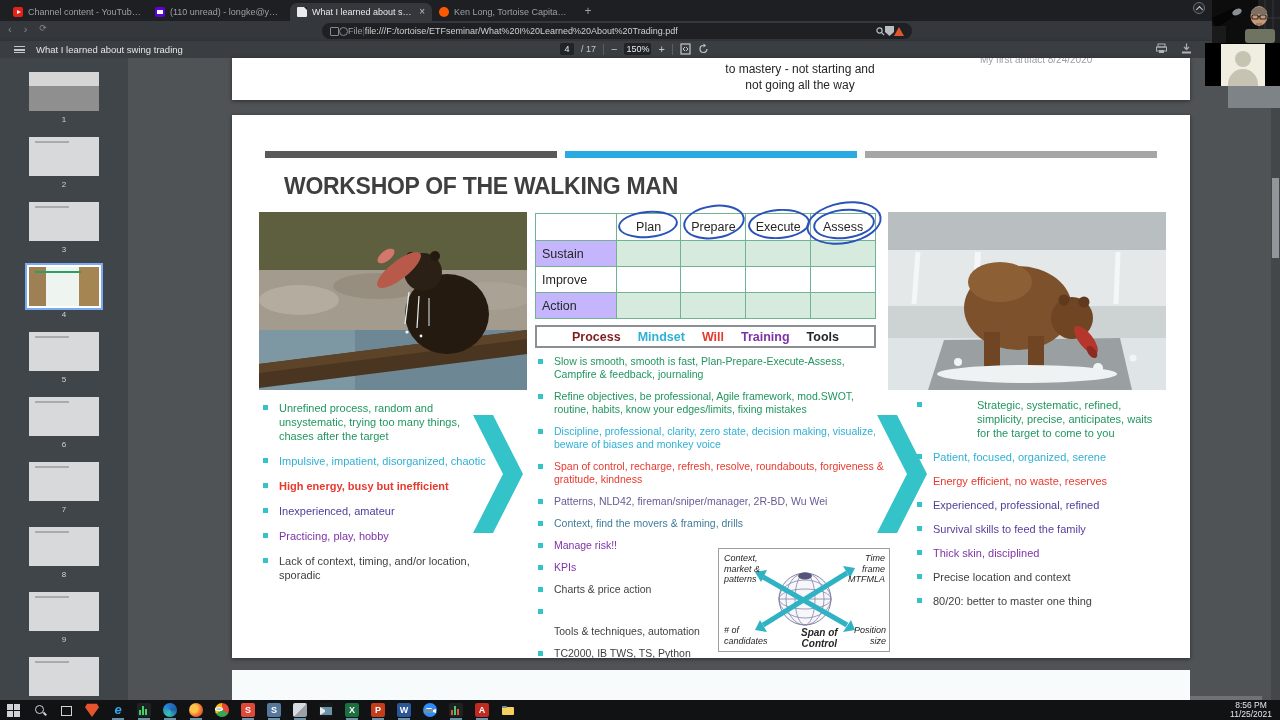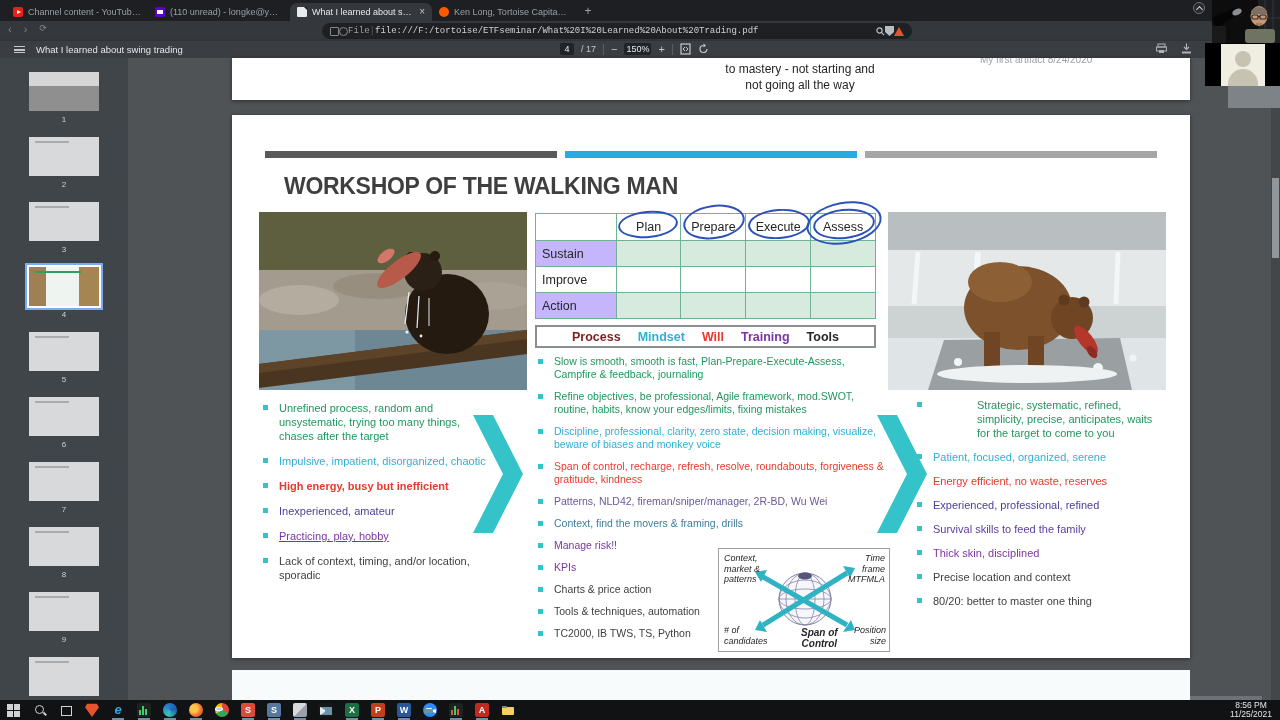--- a/index.html
+++ b/index.html
@@ -18,21 +18,21 @@
   .fav-yt::after { content:''; position:absolute; left:3.5px; top:2.5px; border-left:4px solid #fff; border-top:2.5px solid transparent; border-bottom:2.5px solid transparent; }
   .fav-mail { background:#6001d2; border-radius:2px; }
   .fav-mail::after { content:''; position:absolute; left:2px; top:3px; width:6px; height:4px; background:#fff; }
   .fav-doc { background:#e8eaed; border-radius:1px; }
   .fav-doc::after { content:''; position:absolute; right:0; top:0; border-top:3px solid #1d1f22; border-left:3px solid transparent; }
   .fav-pat { background:#ff5900; border-radius:50%; }
   .newtab { width:16px; height:16px; margin:0 0 1px 6px; color:#9aa0a6; font-size:12px; line-height:15px; text-align:center; border-radius:50%; }
 
   .addrbar { position:absolute; left:0; top:21px; width:1280px; height:20px; background:#34373b; }
   .navbtns { position:absolute; left:8px; top:2px; display:flex; gap:12px; color:#84898e; font-size:11px; }
-  .omnibox { position:absolute; left:322px; top:2px; width:590px; height:16px; background:#1e2023; border-radius:8px; display:flex; align-items:center; padding:0 8px;font-family:Liberation Mono, monospace; }
+  .omnibox { position:absolute; left:322px; top:2px; width:590px; height:16px; background:#1e2023; border-radius:8px; display:flex; align-items:center; padding:0 8px; }
   .omnibox .sep { color:#5a5e62; font-size:9px; }
   .scheme { color:#9aa0a6; font-size:9px; }
   .url { color:#cdd1d5; font-size:9px; white-space:nowrap; overflow:hidden; flex:1; }
   .obx-ic { width:9px; height:9px; position:relative; flex:0 0 auto; }
   .ic-booklist { border:1px solid #84898e; border-radius:1px; }
   .ic-fileglobe { border:1px solid #84898e; border-radius:50%; }
   .ic-mag { flex:0 0 auto; }
   .ic-shield { width:9px; height:10px; background:#b9bec3; clip-path:polygon(0 0,100% 0,100% 60%,50% 100%,0 60%); flex:0 0 auto;}
   .ic-tri { width:0; height:0; border-left:5px solid transparent; border-right:5px solid transparent; border-bottom:9px solid #e0562c; flex:0 0 auto; }
 
@@ -409,21 +409,21 @@
           <li>
               <span class="bullet"></span>
               <span class="btext" style="color: rgb(232, 57, 46); font-weight: bold;">High energy, busy but inefficient</span>
             </li>
           <li>
               <span class="bullet"></span>
               <span class="btext" style="color: rgb(76, 62, 155);">Inexperienced, amateur</span>
             </li>
           <li>
               <span class="bullet"></span>
-              <span class="btext" style="color: rgb(125, 51, 166); text-decoration: underline;">Practicing, play, hobby</span>
+              <span class="btext" style="color: rgb(125, 51, 166);">Practicing, play, hobby</span>
             </li>
           <li>
               <span class="bullet"></span>
               <span class="btext" style="color: rgb(63, 63, 63);">Lack of context, timing, and/or location, sporadic</span>
             </li>
         </ul>
 
         <svg class="chev chev-1" viewBox="0 0 50 118">
             <polygon points="0,0 20,0 50,59 20,118 0,118 30,59" fill="#33c3c9"></polygon>
           </svg>
@@ -463,21 +463,21 @@
           <li>
               <span class="bullet"></span>
               <span class="btext" style="color: rgb(125, 51, 166);">KPIs</span>
             </li>
           <li>
               <span class="bullet"></span>
               <span class="btext" style="color: rgb(63, 63, 63);">Charts &amp; price action</span>
             </li>
           <li>
               <span class="bullet"></span>
-              <span class="btext" style="color: rgb(63, 63, 63);">Tools &amp; techniques, automation</span>
+              <span class="btext" style="color: rgb(63, 63, 63); margin-top: 20px;">Tools &amp; techniques, automation</span>
             </li>
           <li>
               <span class="bullet"></span>
               <span class="btext" style="color: rgb(63, 63, 63);">TC2000, IB TWS, TS, Python</span>
             </li>
         </ul>
 
         <ul class="blist list-right">
           <li>
               <span class="bullet"></span>

